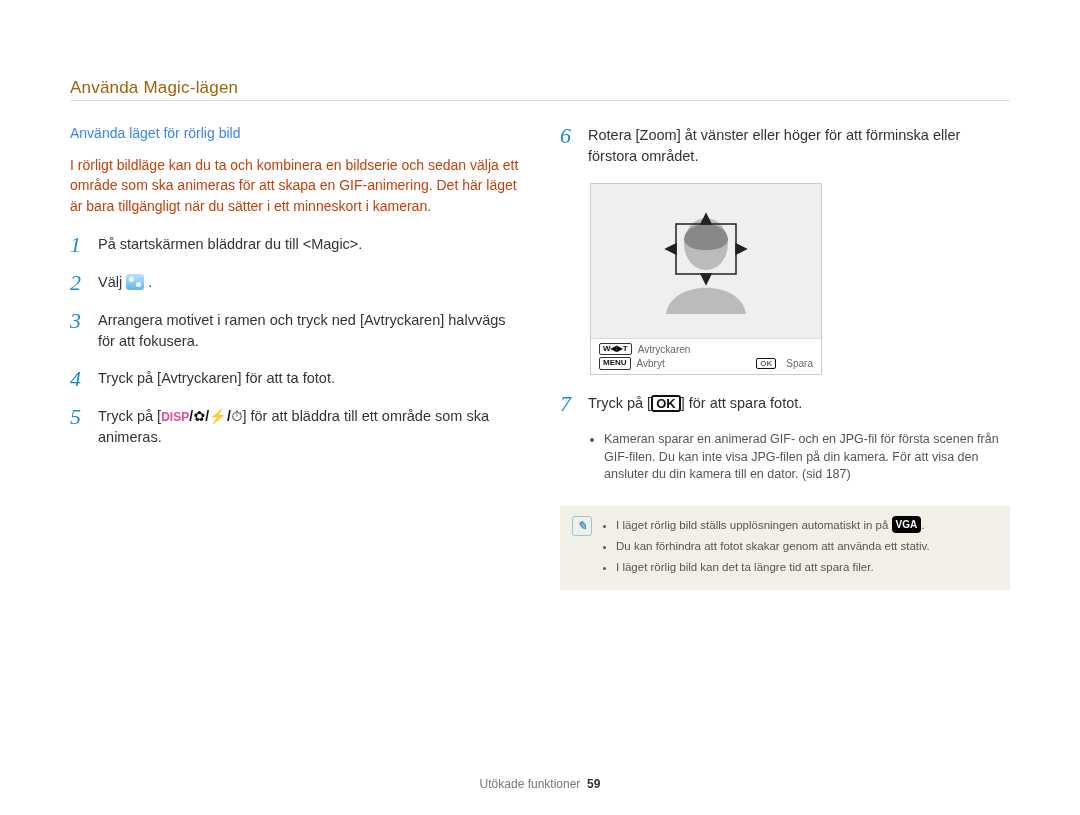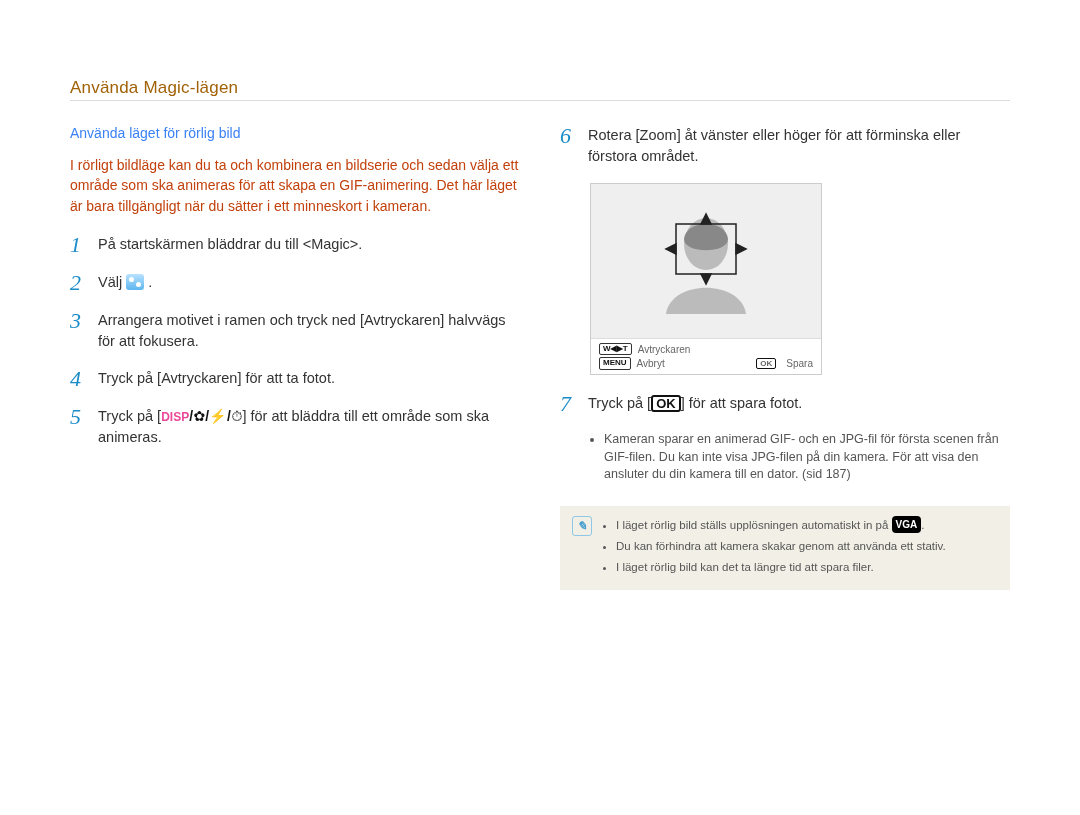--- a/index.html
+++ b/index.html
@@ -338,22 +338,25 @@
       </div>
 
       <div class="note-panel">
         <div>
           <span class="icon-note">✎</span>
         </div>
         <ul>
           <li>
             <span>I läget rörlig bild ställs upplösningen automatiskt in på </span><span class="icon-vga">VGA</span><span>.</span>
           </li>
-          <li>Du kan förhindra att kamera skakar genom att använda ett stativ.</li>
+          <li>Du kan förhindra att fotot skakar genom att använda ett stativ.</li>
           <li>I läget rörlig bild kan det ta längre tid att spara filer.</li>
         </ul>
       </div>
 
     </div>
   </div>
 
+  <div class="footer">
+    <span>Utökade funktioner</span>&nbsp;&nbsp;<span class="pn">59</span>
+  </div>
 
 </div>
 
 </body></html>

